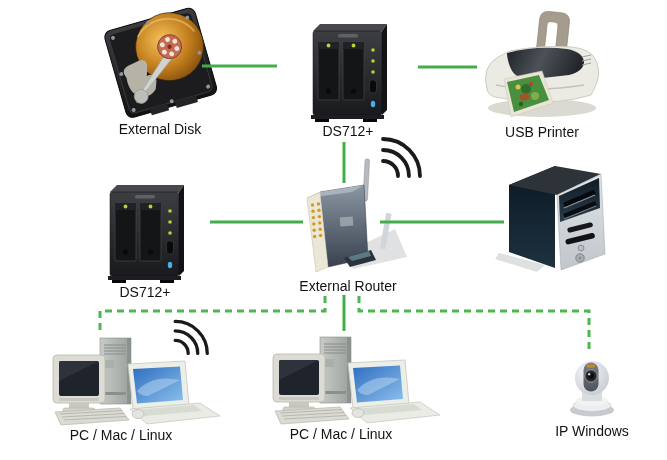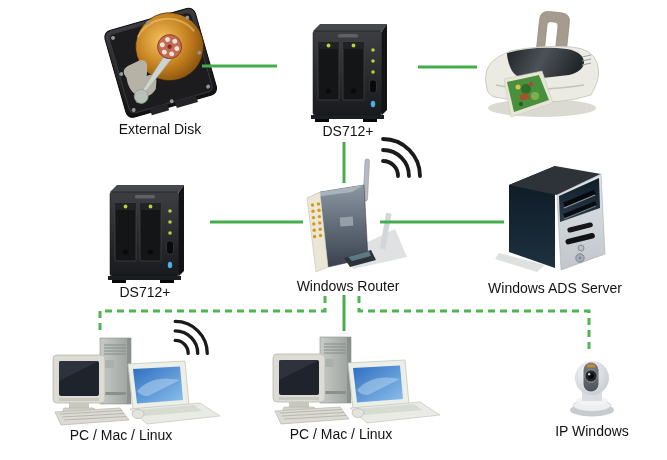--- a/index.html
+++ b/index.html
@@ -122,20 +122,21 @@
       </g>
       <polygon points="30,74 68,66 79,98 37,112" fill="#e9e5d6" stroke="#cfcaba" stroke-width="0.6"></polygon>
       <polygon points="33,77 65,70 75,95 40,107" fill="#49903e"></polygon>
       <circle cx="52" cy="84" r="5" fill="#2f6f2a"></circle>
       <circle cx="61" cy="91" r="4" fill="#7fae4a"></circle>
       <circle cx="44" cy="82" r="2.5" fill="#d8c24a"></circle>
       <circle cx="57" cy="79" r="2" fill="#c23c2a"></circle>
       <rect x="46" y="89" width="9" height="6" fill="#a5522a" transform="rotate(-12 50 92)"></rect>
       <circle cx="47" cy="99" r="2.2" fill="#2a5e24"></circle>
     </svg>
+    <figcaption class="lbl">USB Printer</figcaption>
   </figure>
 
   <figure class="node" style="left:55px;top:181px;width:180px;">
     <svg width="92" height="102" viewBox="0 0 92 102">
       <defs>
         <linearGradient id="nasFrontB" x1="0" y1="0" x2="0" y2="1">
           <stop offset="0" stop-color="#3c3e42"></stop>
             <stop offset="1" stop-color="#191a1d"></stop>
         </linearGradient>
       </defs>
@@ -188,21 +189,21 @@
           <circle cx="32.8" cy="67.9" r="1.7"></circle>
         <circle cx="27.2" cy="75.2" r="1.7"></circle>
           <circle cx="33.2" cy="74.2" r="1.7"></circle>
         <circle cx="27.6" cy="81.5" r="1.7"></circle>
           <circle cx="33.6" cy="80.5" r="1.7"></circle>
       </g>
       <rect x="53" y="62" width="13" height="9" fill="#9aa6ae" opacity="0.9" transform="rotate(-4 59 66)"></rect>
       <polygon points="57,103 84,95 89,105 63,112" fill="#2c323a"></polygon>
       <polygon points="61,102 82,96 84,101 65,106" fill="#5b7a84"></polygon>
     </svg>
-    <figcaption class="lbl">Windows Router</figcaption>
+    <figcaption class="lbl">External Router</figcaption>
   </figure>
 
   <figure class="node" style="left:465px;top:155px;width:180px;">
     <svg width="120" height="120" viewBox="0 0 120 120">
       <defs>
         <linearGradient id="svSide" x1="0" y1="0" x2="0" y2="1">
           <stop offset="0" stop-color="#0c1822"></stop>
             <stop offset="1" stop-color="#1d3140"></stop>
         </linearGradient>
         <linearGradient id="svFront" x1="0" y1="0" x2="0" y2="1">
@@ -222,21 +223,20 @@
       <line x1="69" y1="50" x2="100" y2="37" stroke="#07090c" stroke-width="5"></line>
       <line x1="69" y1="53" x2="100" y2="40" stroke="#8a949c" stroke-width="1.2"></line>
       <line x1="69" y1="61" x2="101" y2="48" stroke="#0a0c10" stroke-width="4.5"></line>
       <line x1="69" y1="64" x2="101" y2="51" stroke="#768089" stroke-width="1"></line>
       <rect x="72" y="70" width="26" height="5" rx="2.5" fill="#15171a" transform="rotate(-14 85 72)"></rect>
       <rect x="70" y="81" width="30" height="5.5" rx="2.7" fill="#101215" transform="rotate(-14 85 83)"></rect>
       <circle cx="86" cy="93" r="3" fill="#b8bec2" stroke="#7a8086" stroke-width="0.8"></circle>
       <circle cx="85" cy="103" r="4.2" fill="#aab0b5" stroke="#70767c" stroke-width="0.8"></circle>
       <circle cx="85" cy="103" r="1.6" fill="#878d92"></circle>
     </svg>
-    <figcaption class="lbl" style="margin-top:6px;">Windows ADS Server</figcaption>
   </figure>
 
   <figure class="node" style="left:52px;top:336px;width:170px;">
     <svg width="170" height="90" viewBox="0 0 170 90">
       <defs>
         <linearGradient id="twGradA" x1="0" y1="0" x2="1" y2="0">
           <stop offset="0" stop-color="#c8ccc8"></stop>
             <stop offset="1" stop-color="#9aa09c"></stop>
         </linearGradient>
         <linearGradient id="lapGradA" x1="0" y1="0" x2="1" y2="1">

